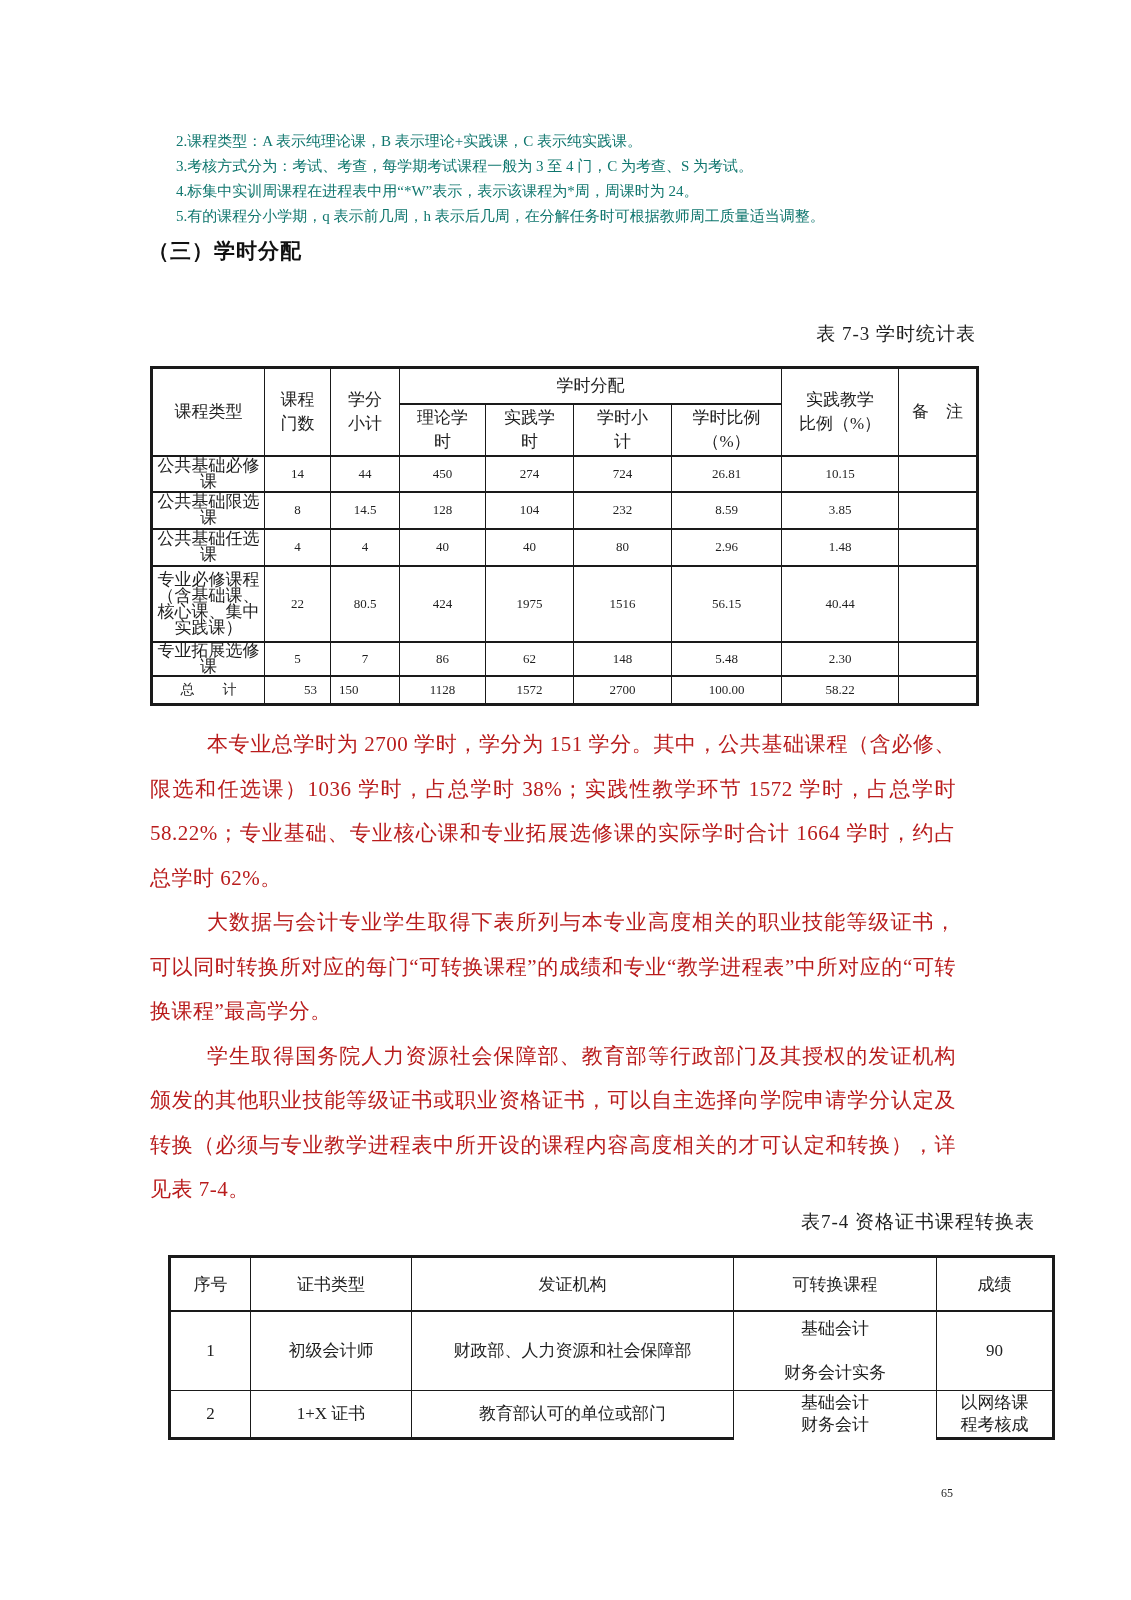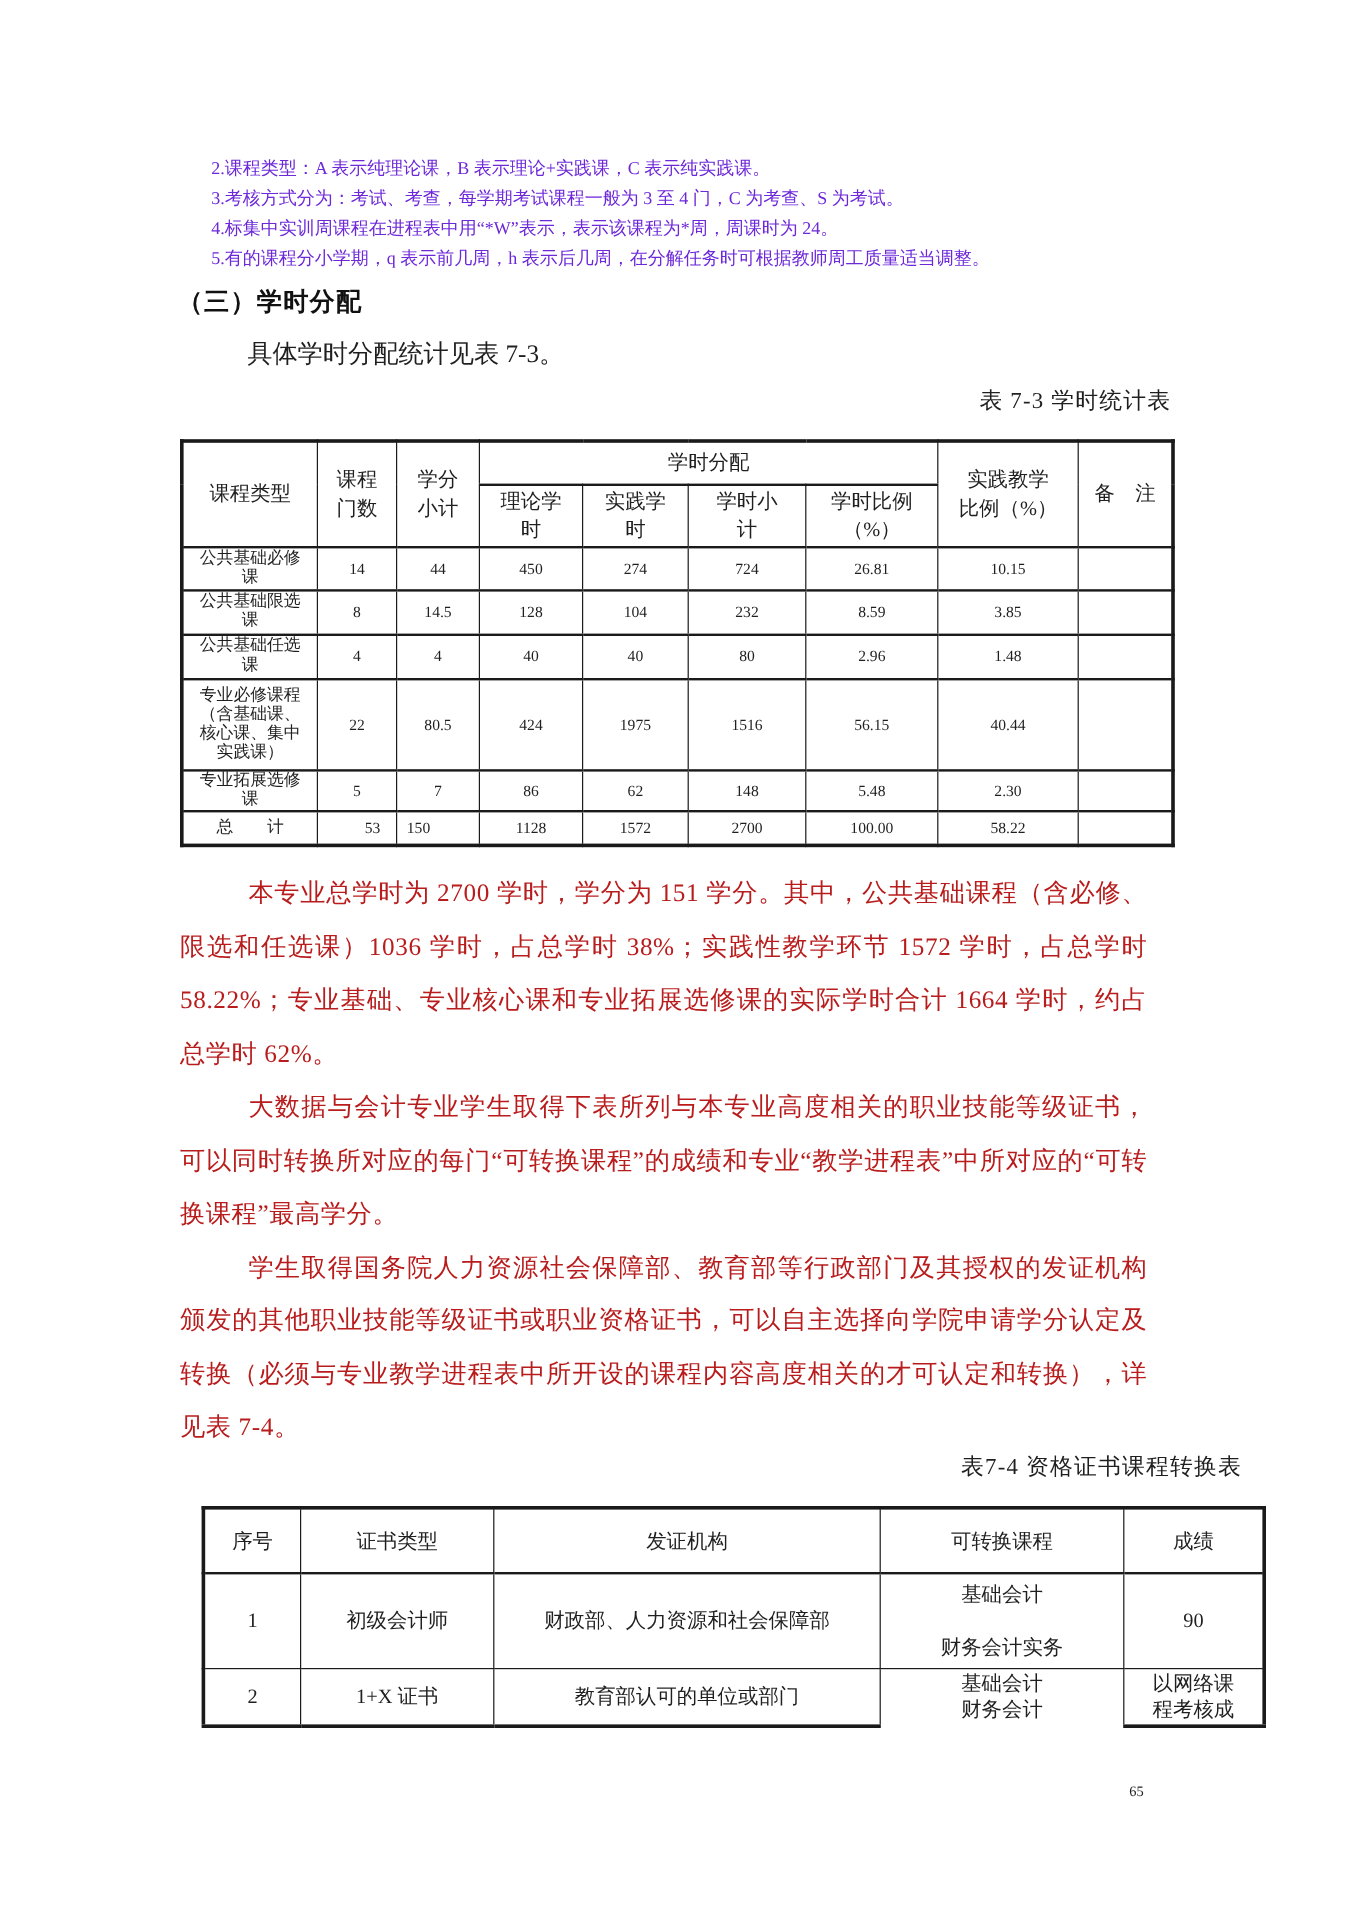--- a/index.html
+++ b/index.html
@@ -7,21 +7,21 @@
     position:relative;
     width:1131px; height:1600px;
     margin:0 auto;
     background:#ffffff;
     color:#1f1f1f;
     font-family:"Liberation Serif","DejaVu Serif",serif;
     overflow:hidden;
   }
   
   .notes { position:absolute; left:176px; top:129px; width:930px;
-           font-size:15px; line-height:25px; color:#6d28d9; }
+           font-size:15px; line-height:25px; color:#0f766e; }
   .note-line { white-space:nowrap; }
 
   
   .heading { position:absolute; left:148px; top:237px;
              font-family:"Liberation Sans","DejaVu Sans",sans-serif;
              font-weight:bold; font-size:21px; letter-spacing:1px; color:#111; }
   .intro { position:absolute; left:150px; top:281px; font-size:21px; text-indent:56px; }
 
   
   .caption { position:absolute; text-align:right; font-size:19px; letter-spacing:1px; }
@@ -32,21 +32,21 @@
   .t1-wrap { position:absolute; left:150px; top:366px; }
   #t1 { border-collapse:collapse; table-layout:fixed; width:826px;
         border:3px solid #1a1a1a; }
   #t1 th, #t1 td {
     border:1px solid #1a1a1a; border-top-width:2px; border-bottom-width:2px;
     padding:0 2px; text-align:center; vertical-align:middle;
     font-weight:normal; white-space:pre-line;
   }
   #t1 th { font-size:17px; line-height:24px; }
   #t1 td { font-size:13px; line-height:16px; }
-  #t1 td.lbl { font-size:14px; line-height:16px; }
+  #t1 td.lbl { font-size:17px; line-height:16px; }
   #t1 .hh1 { height:36px; } #t1 .hh2 { height:52px; }
   #t1 .rh-a { height:36px; } #t1 .rh-b { height:37px; }
   #t1 .rh-c { height:76px; } #t1 .rh-d { height:33px; } #t1 .rh-e { height:29px; }
   #t1 td.total-lbl { font-size:14px; }
   #t1 td.al-r { text-align:right; padding-right:13px; }
   #t1 td.al-l { text-align:left; padding-left:8px; }
 
   
   .t2-wrap { position:absolute; left:168px; top:1255px; }
   #t2 { border-collapse:collapse; table-layout:fixed; width:884px;
@@ -77,21 +77,20 @@
 <div class="page">
 
   <div class="notes">
     <div class="note-line">2.课程类型：A 表示纯理论课，B 表示理论+实践课，C 表示纯实践课。</div>
     <div class="note-line">3.考核方式分为：考试、考查，每学期考试课程一般为 3 至 4 门，C 为考查、S 为考试。</div>
     <div class="note-line">4.标集中实训周课程在进程表中用“*W”表示，表示该课程为*周，周课时为 24。</div>
     <div class="note-line">5.有的课程分小学期，q 表示前几周，h 表示后几周，在分解任务时可根据教师周工质量适当调整。</div>
   </div>
 
   <div class="heading">（三）学时分配</div>
-  <div class="intro">具体学时分配统计见表 7-3。</div>
 
   <div class="caption caption-1">表 7-3 学时统计表</div>
 
   <div class="t1-wrap">
     <table id="t1">
       <colgroup>
         <col style="width:113px">
           <col style="width:66px">
           <col style="width:69px">
         <col style="width:86px">

